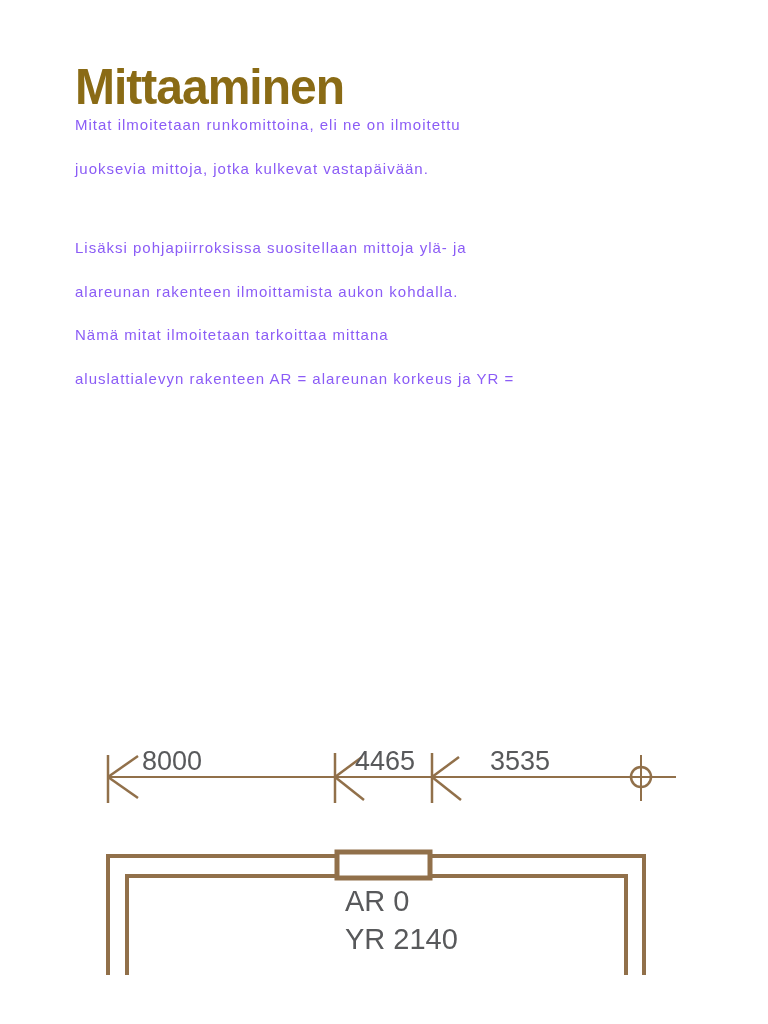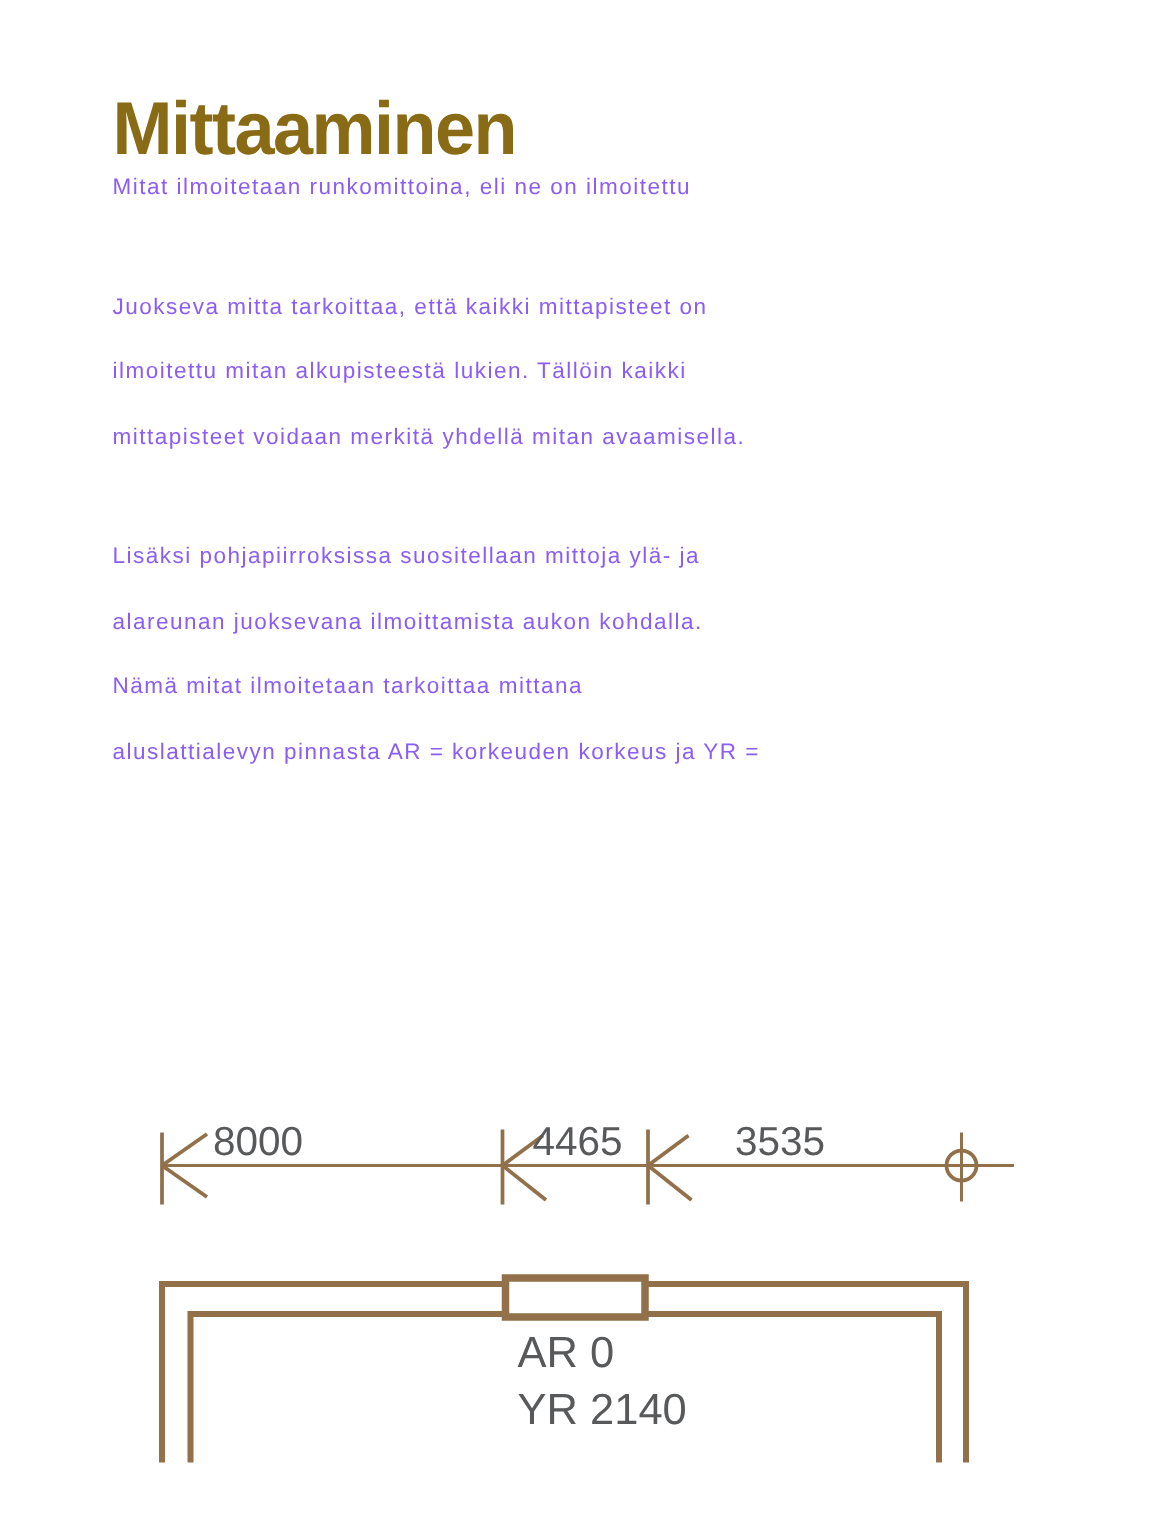--- a/index.html
+++ b/index.html
@@ -60,31 +60,27 @@
 </head>
 <body>
 
 <div id="page">
 
   <h1 class="doc-title">Mittaaminen</h1>
 
   <div class="body-text">
     <div class="paragraph">
       <div class="text-line">Mitat ilmoitetaan runkomittoina, eli ne on ilmoitettu</div>
-    </div>
-    <div class="paragraph">
-      <div class="text-line">Juokseva mitta tarkoittaa, että kaikki mittapisteet on</div>
-      <div class="text-line">ilmoitettu mitan alkupisteestä lukien. Tällöin kaikki</div>
-      <div class="text-line">mittapisteet voidaan merkitä yhdellä mitan avaamisella.</div>
+      <div class="text-line">juoksevia mittoja, jotka kulkevat vastapäivään.</div>
     </div>
     <div class="paragraph">
       <div class="text-line">Lisäksi pohjapiirroksissa suositellaan mittoja ylä- ja</div>
-      <div class="text-line">alareunan juoksevana ilmoittamista aukon kohdalla.</div>
+      <div class="text-line">alareunan rakenteen ilmoittamista aukon kohdalla.</div>
       <div class="text-line">Nämä mitat ilmoitetaan tarkoittaa mittana</div>
-      <div class="text-line">aluslattialevyn pinnasta AR = korkeuden korkeus ja YR =</div>
+      <div class="text-line">aluslattialevyn rakenteen AR = alareunan korkeus ja YR =</div>
     </div>
   </div>
 
   <div class="diagram-wrap">
     <svg width="768" height="294" viewBox="0 0 768 294">
 
       <g stroke="#91704a" fill="none">
 
         <line x1="108" y1="47" x2="676" y2="47" stroke-width="2"></line>
 

